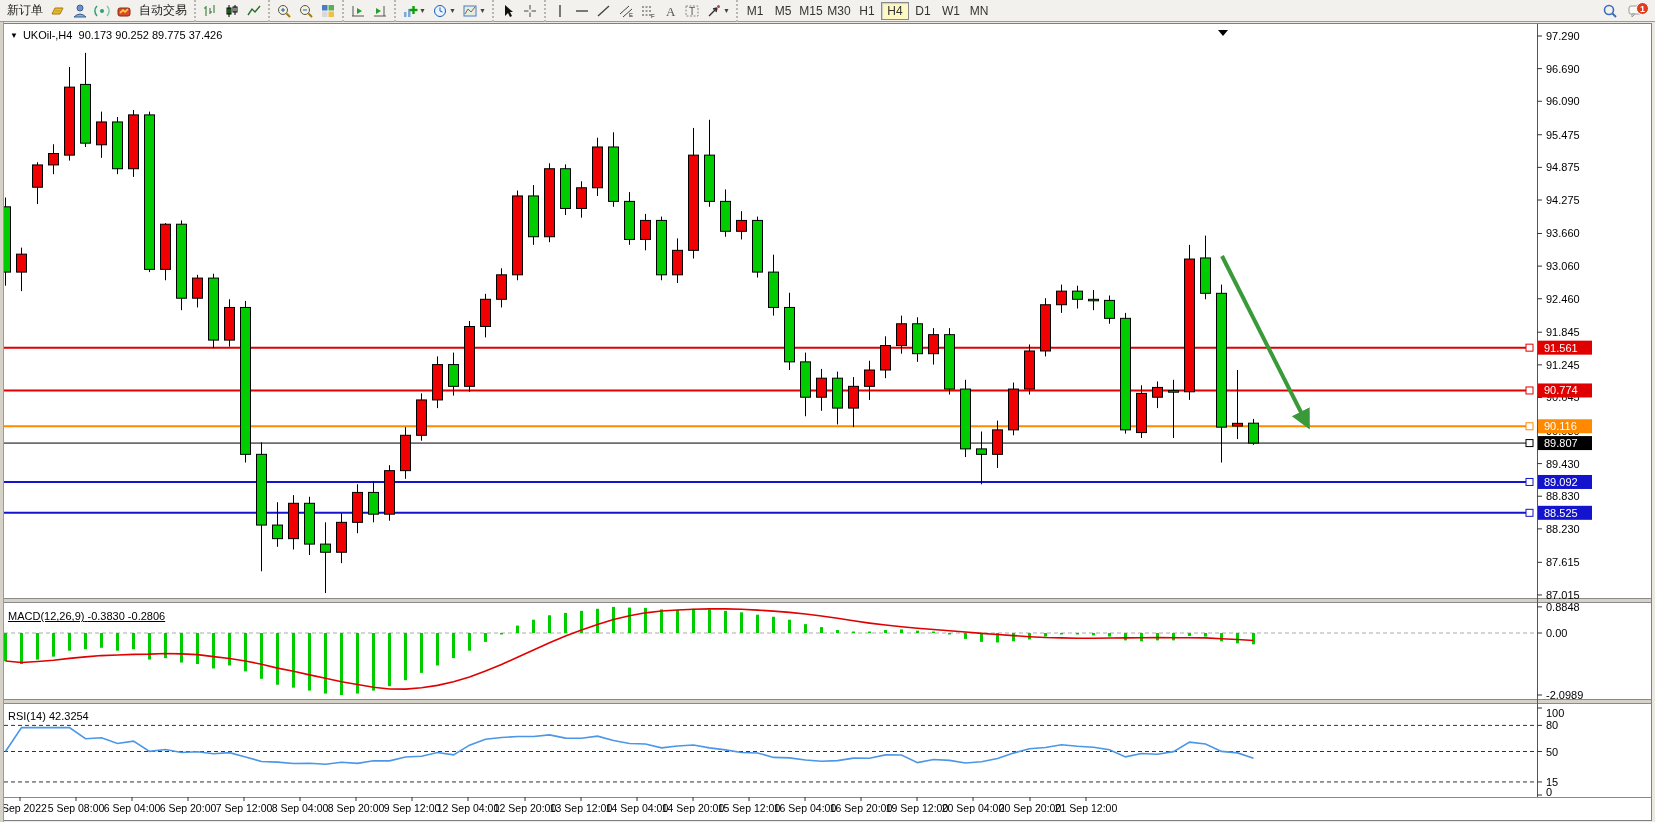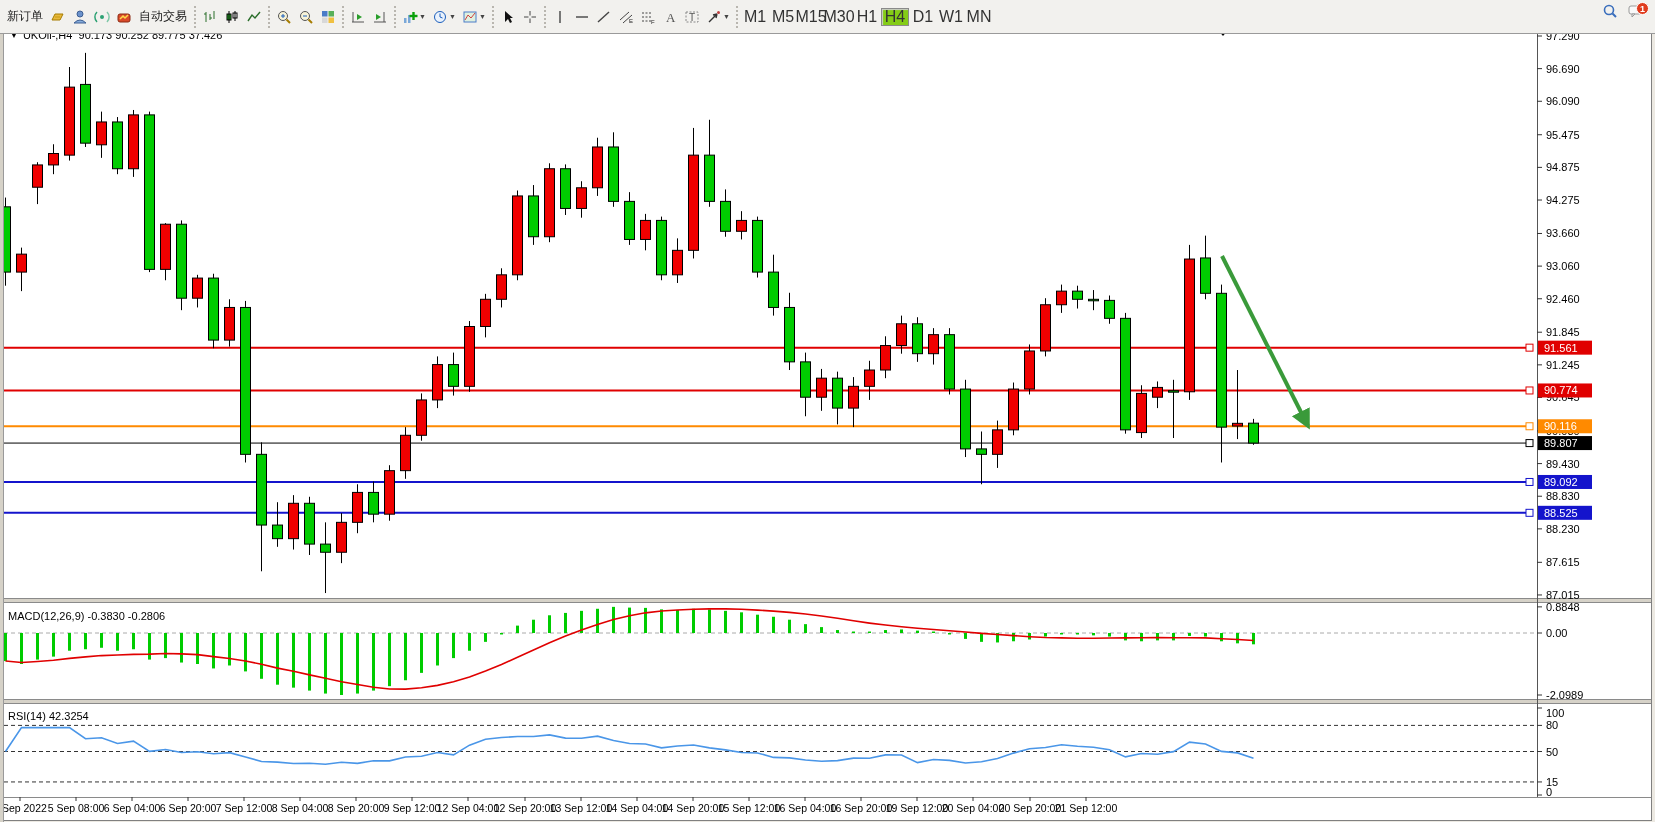--- a/index.html
+++ b/index.html
@@ -1,42 +1,42 @@
 <!DOCTYPE html>
 <html><head>
 <meta charset="utf-8">
 <style>
   * { margin:0; padding:0; box-sizing:border-box; }
   html,body { width:1655px; height:822px; overflow:hidden; background:#ece9e2;
     font-family:"Liberation Sans", sans-serif; }
   
-  #toolbar { position:absolute; left:0; top:0; width:1655px; height:34px;
+  #toolbar { position:absolute; left:0; top:0; width:1655px; height:22px;
     background:#f2f1ee; border-bottom:1px solid #9a9a9a; display:flex; align-items:center; z-index:5; }
   .tb-group { display:flex; align-items:center; height:22px; padding:0 3px;
     border-left:2px dotted #b9b6af; }
   .tb-group:first-child { border-left:none; }
   .tb-btn { width:22px; height:20px; display:flex; align-items:center; justify-content:center;
     border:1px solid transparent; border-radius:2px; cursor:default; }
   .tb-btn svg { display:block; }
   .tb-text { font-size:12px; color:#222; padding:0 4px; height:20px; display:flex; align-items:center; }
-  .tb-tf { font-size:16px; color:#333; width:28px; height:18px; display:flex; align-items:center;
+  .tb-tf { font-size:12px; color:#333; width:28px; height:18px; display:flex; align-items:center;
     justify-content:center; border:1px solid transparent; }
-  .tb-tf.active { background:#84cc16; border:1px solid #8a8a8a; box-shadow:inset 1px 1px 1px #ccc; }
+  .tb-tf.active { background:#fef9c3; border:1px solid #8a8a8a; box-shadow:inset 1px 1px 1px #ccc; }
   .caret { font-size:7px; color:#444; margin-left:1px; }
   #tb-right { position:absolute; right:4px; top:0; height:22px; display:flex; align-items:center; }
   #badge { position:absolute; right:1px; top:0px; width:13px; height:13px; border-radius:50%;
     background:#e03c1e; color:#fff; font-size:9px; font-weight:bold; display:flex;
     align-items:center; justify-content:center; border:1px solid #fff; }
   
   #chartwrap { position:absolute; left:0; top:22px; width:1655px; height:800px; background:#ece9e2; }
   #cv { position:absolute; left:0; top:0; }
   .overlay-label { position:absolute; font-size:11px; color:#000; z-index:3; white-space:pre; }
   #symtitle { left:10px; top:7px; }
   #symtitle .tri { font-size:8px; vertical-align:1px; margin-right:5px; }
-  #macdlabel { left:8px; top:588px; }
+  #macdlabel { left:8px; top:588px;text-decoration:underline; }
   #rsilabel  { left:8px; top:688px;text-align:center; }
 </style>
 </head>
 <body>
 
 <div id="toolbar">
     <div class="tb-group">
       <div class="tb-text">新订单</div>
       <div class="tb-btn">
         <svg width="16" height="16">

